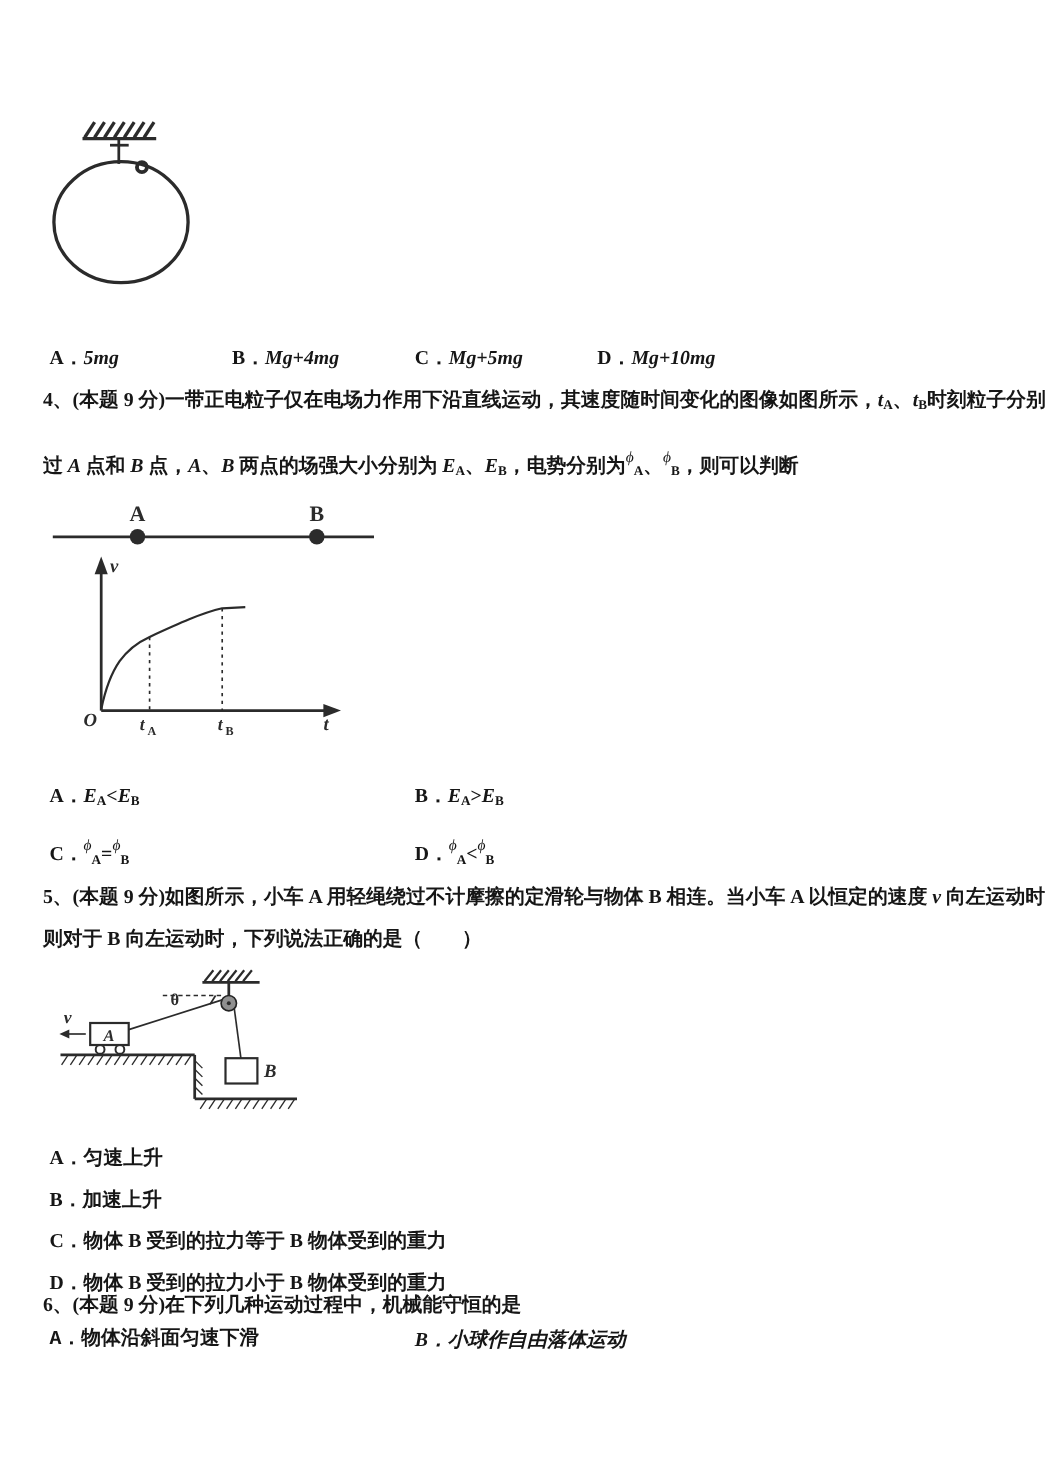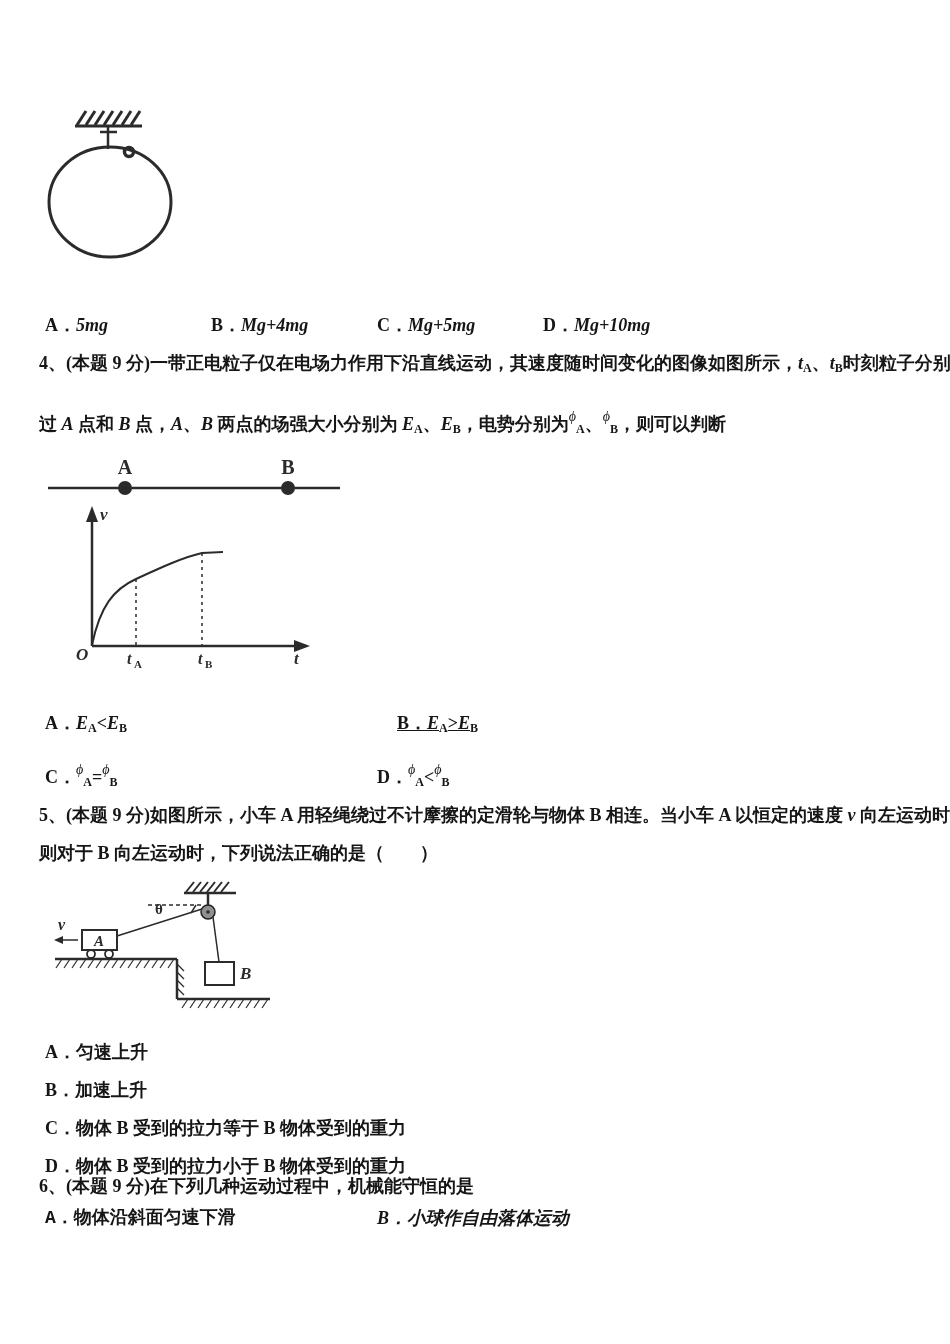--- a/index.html
+++ b/index.html
@@ -79,21 +79,21 @@
       <text class="figtext it" x="224" y="162" font-size="17">t</text>
       <text class="figtext it" x="57" y="162" font-size="16">t</text>
       <text class="figtext" x="64" y="166" font-size="11">A</text>
       <text class="figtext it" x="128" y="162" font-size="16">t</text>
       <text class="figtext" x="135" y="166" font-size="11">B</text>
     </svg>
   </div>
 
   <div class="line" style="left:0;top:711px;width:950px;">
     <span class="col" style="left:45px;"><span>A．</span><span class="it">E</span><span class="sb">A</span><span>&lt;</span><span class="it">E</span><span class="sb">B</span></span>
-    <span class="col" style="left:397px;text-decoration:underline;"><span>B．</span><span class="it">E</span><span class="sb">A</span><span>&gt;</span><span class="it">E</span><span class="sb">B</span></span>
+    <span class="col" style="left:377px;"><span>B．</span><span class="it">E</span><span class="sb">A</span><span>&gt;</span><span class="it">E</span><span class="sb">B</span></span>
   </div>
   <div class="line" style="left:0;top:758px;width:950px;">
     <span class="col" style="left:45px;"><span>C．</span><span class="ph">ϕ</span><span class="sb">A</span><span>=</span><span class="ph">ϕ</span><span class="sb">B</span></span>
     <span class="col" style="left:377px;"><span>D．</span><span class="ph">ϕ</span><span class="sb">A</span><span>&lt;</span><span class="ph">ϕ</span><span class="sb">B</span></span>
   </div>
 
   <div class="line" style="left:39px;top:803px;"><span>5、(本题 9 分)如图所示，小车 A 用轻绳绕过不计摩擦的定滑轮与物体 B 相连。当小车 A 以恒定的速度 </span><span class="it">v</span><span> 向左运动时，</span></div>
   <div class="line" style="left:39px;top:841px;"><span>则对于 B 向左运动时，下列说法正确的是（　　）</span></div>
 
   <div class="figure" style="left:48px;top:876px;">

